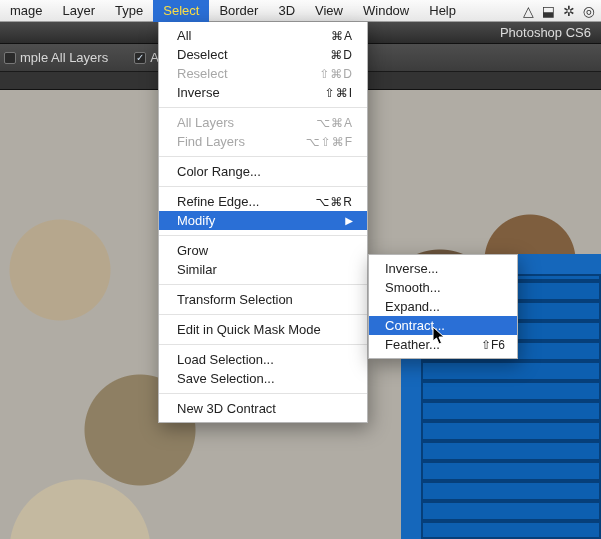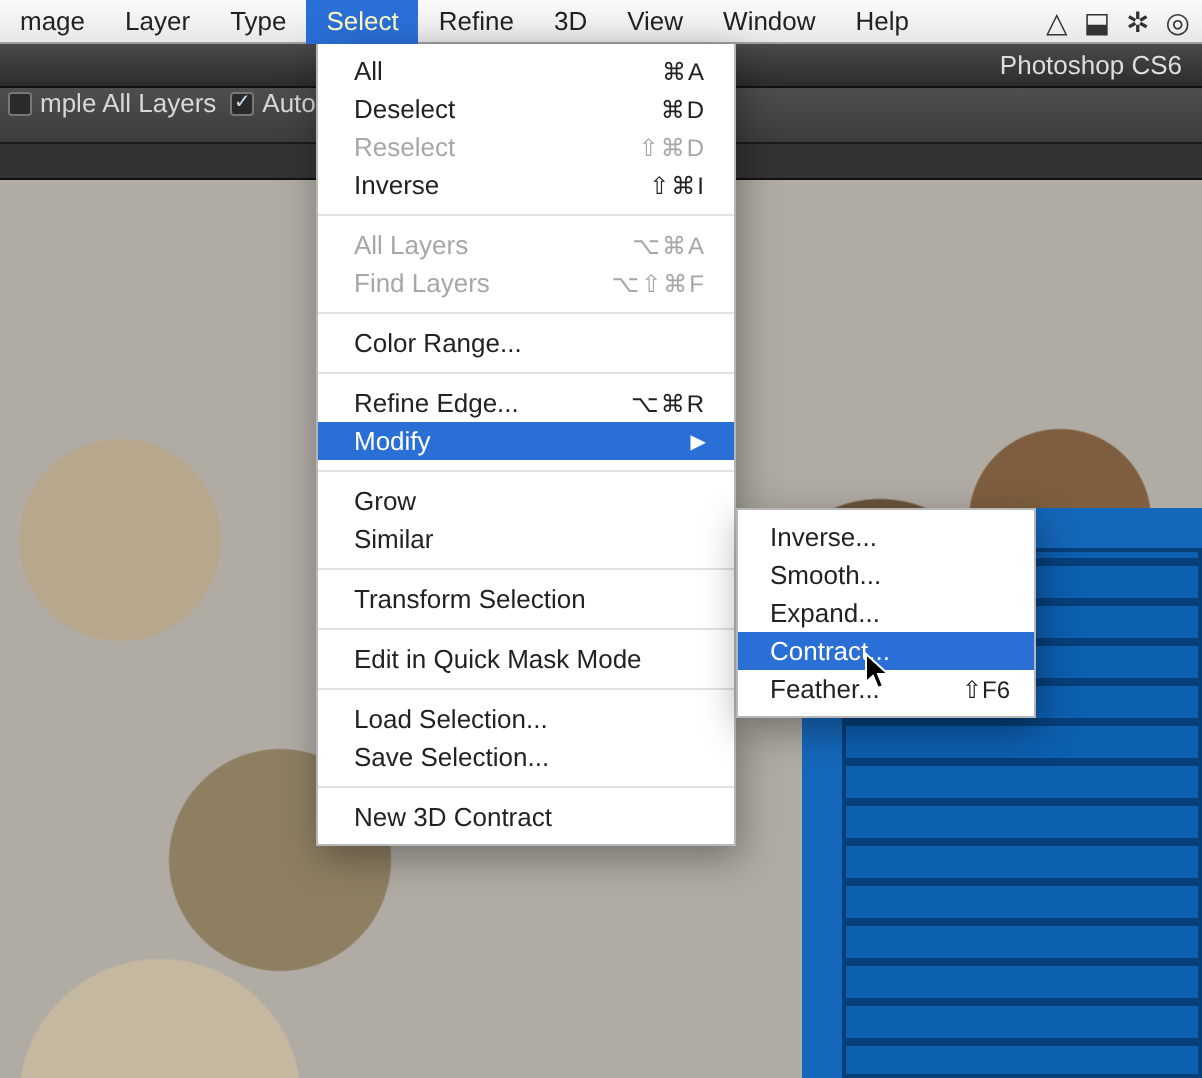--- a/index.html
+++ b/index.html
@@ -24,34 +24,34 @@
   box-shadow: inset 0 0 0 2px #063f7a;
 }
 .menubar {
   position: absolute; left: 0; top: 0; width: 601px; height: 22px;
   background: linear-gradient(#fbfbfb, #e7e7e7);
   border-bottom: 1px solid #9e9e9e;
   display: flex; align-items: center;
   padding-left: 0px;
 }
 .menubar .item { padding: 0 10px; height: 22px; line-height: 22px; color: #222; cursor: default; }
-.menubar .item.active { background: #2a6fd6; color: #fef9c3; }
+.menubar .item.active { background: #2a6fd6; color: #fde047; }
 .menubar .right { margin-left: auto; display: flex; align-items: center; gap: 8px; padding-right: 6px; }
 .menubar .right span { font-size: 14px; color: #333; }
 .titlebar {
   position: absolute; left: 0; top: 22px; width: 601px; height: 22px;
   background: linear-gradient(#4a4a4a, #2c2c2c);
   color: #ddd; text-align: right; line-height: 22px; padding-right: 10px;
   border-bottom: 1px solid #111;
 }
 .toolbar2 {
   position: absolute; left: 0; top: 44px; width: 601px; height: 28px;
   background: linear-gradient(#4e4e4e, #3c3c3c);
   border-bottom: 1px solid #1a1a1a;
-  display: flex; align-items: flex-start; gap: 7px; padding-left: 4px;
+  display: flex; align-items: center; gap: 26px; padding-left: 4px;
   color: #d8d8d8; font-size: 11px;
 }
 .toolbar2 .chk { display: flex; align-items: center; gap: 4px; }
 .toolbar2 .chk .box {
   width: 12px; height: 12px; background: #2a2a2a; border: 1px solid #777; border-radius: 2px;
   display: flex; align-items: center; justify-content: center; color: #cde; font-size: 10px; line-height: 1;
 }
 .toolbar3 {
   position: absolute; left: 0; top: 72px; width: 601px; height: 18px;
   background: #333; border-bottom: 1px solid #111;
@@ -89,21 +89,21 @@
 
 <div class="root">
   <div class="canvas-bg"></div>
   <div class="shutter"></div>
 
   <div class="menubar">
     <div class="item">mage</div>
     <div class="item">Layer</div>
     <div class="item">Type</div>
     <div class="item active">Select</div>
-    <div class="item">Refine</div>
+    <div class="item">Border</div>
     <div class="item">3D</div>
     <div class="item">View</div>
     <div class="item">Window</div>
     <div class="item">Help</div>
     <div class="right">
       <span>△</span>
       <span>⬓</span>
       <span>✲</span>
       <span>◎</span>
     </div>

